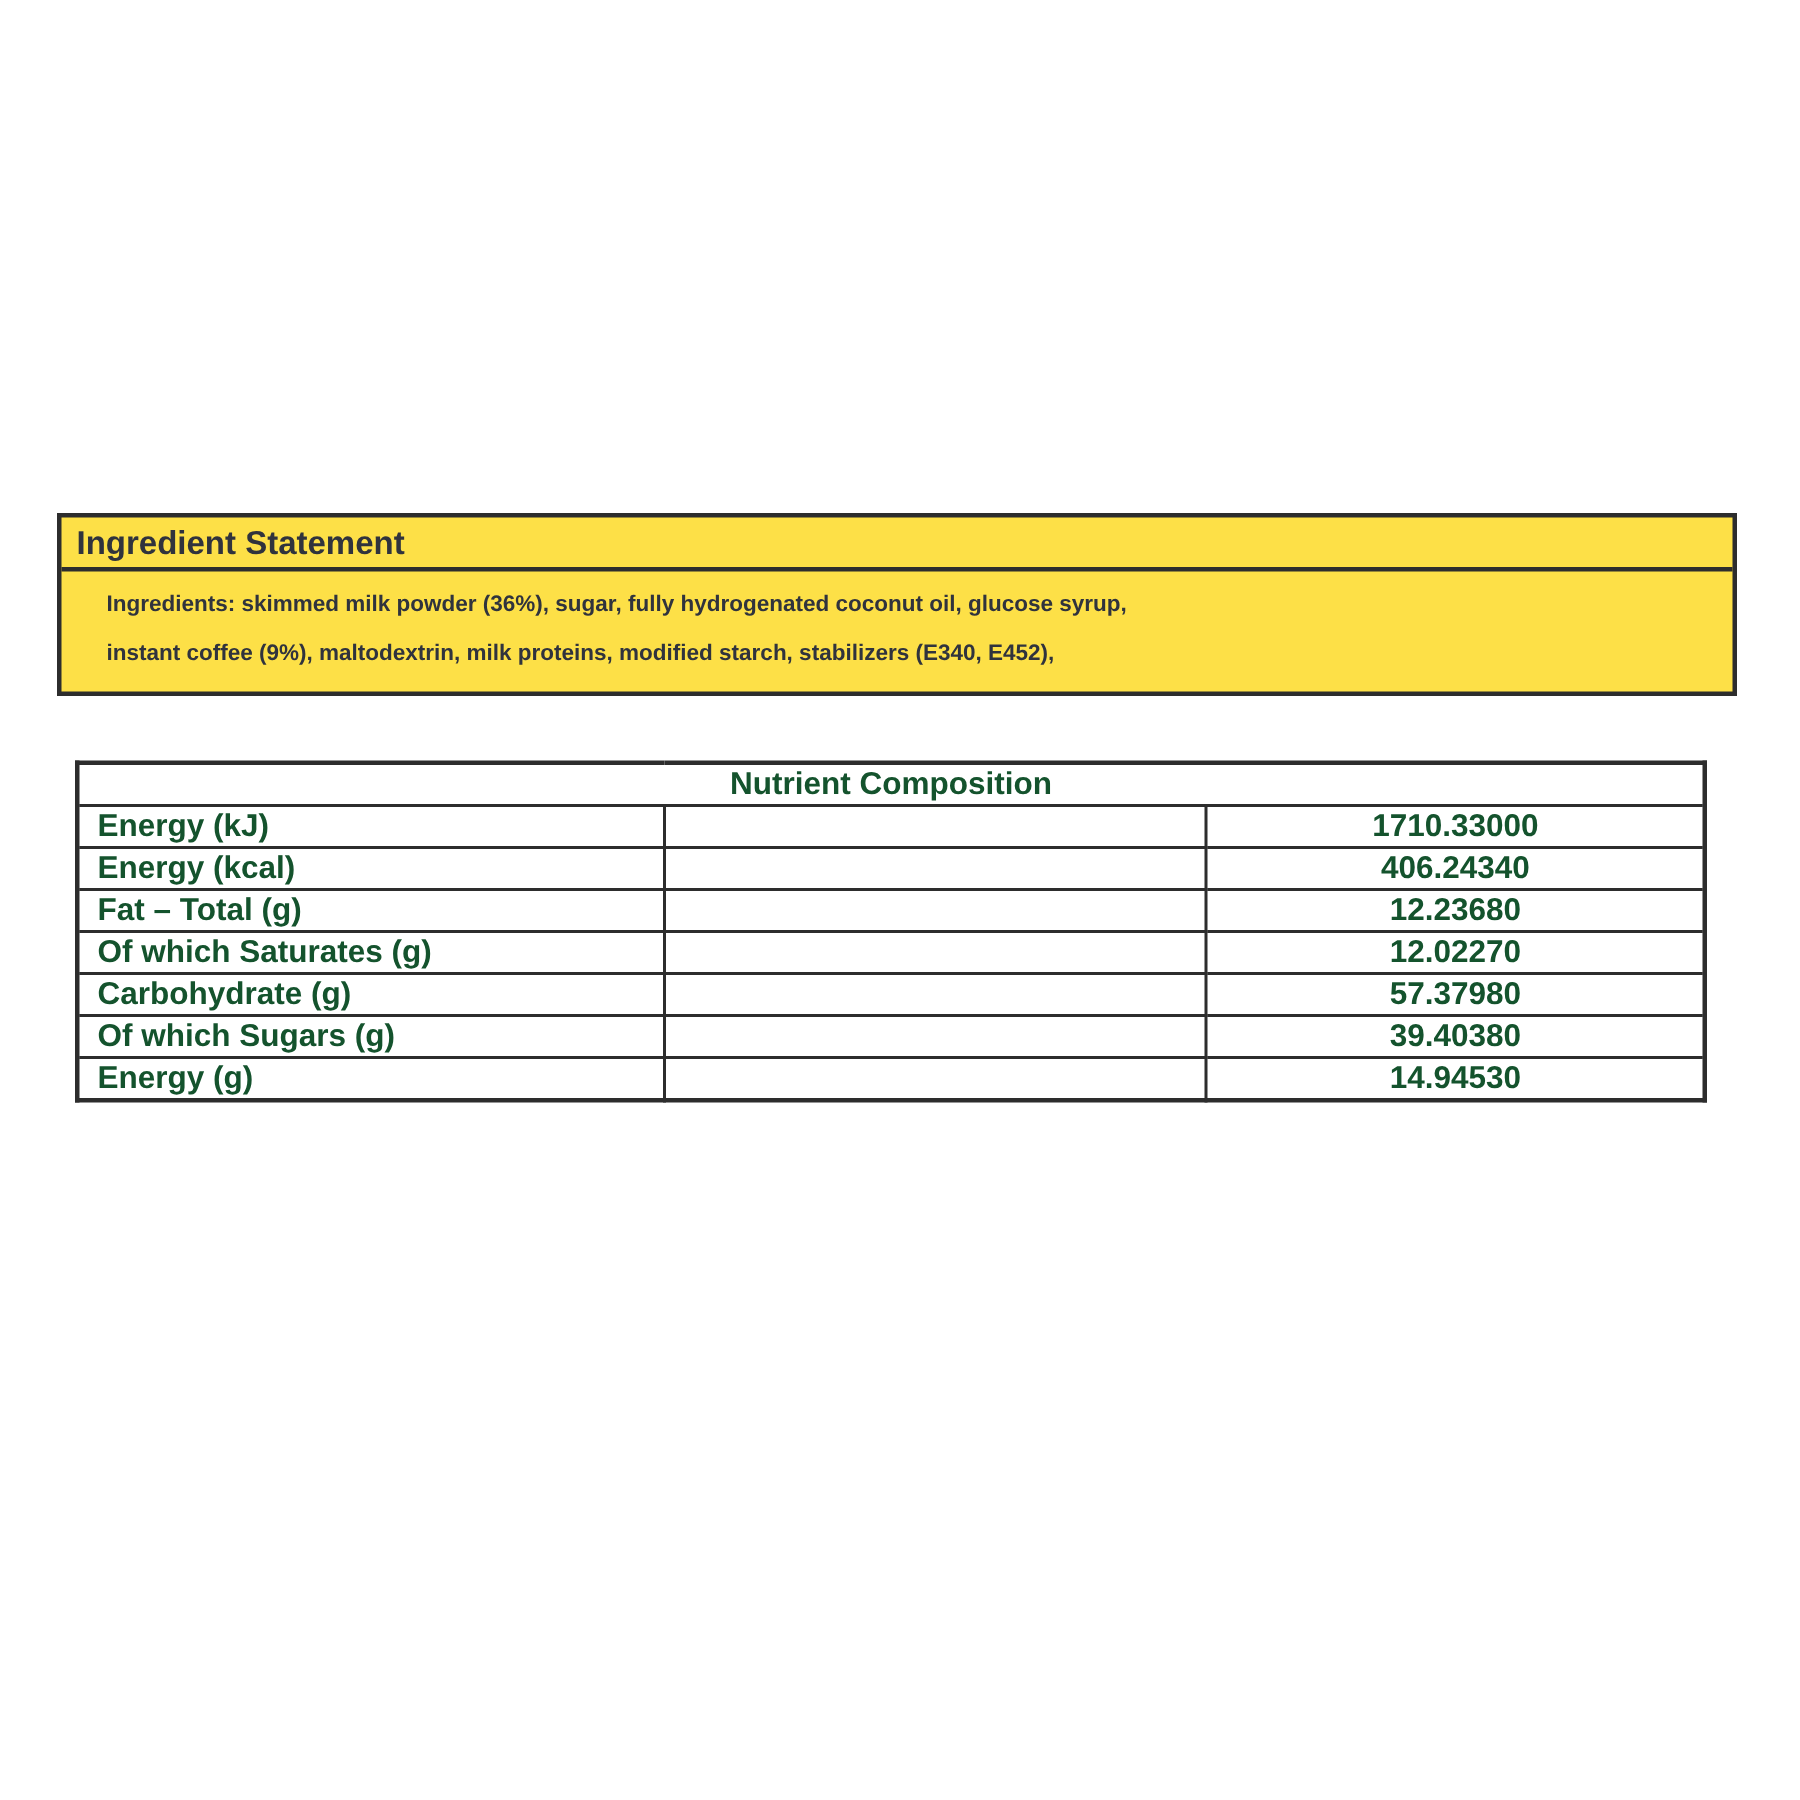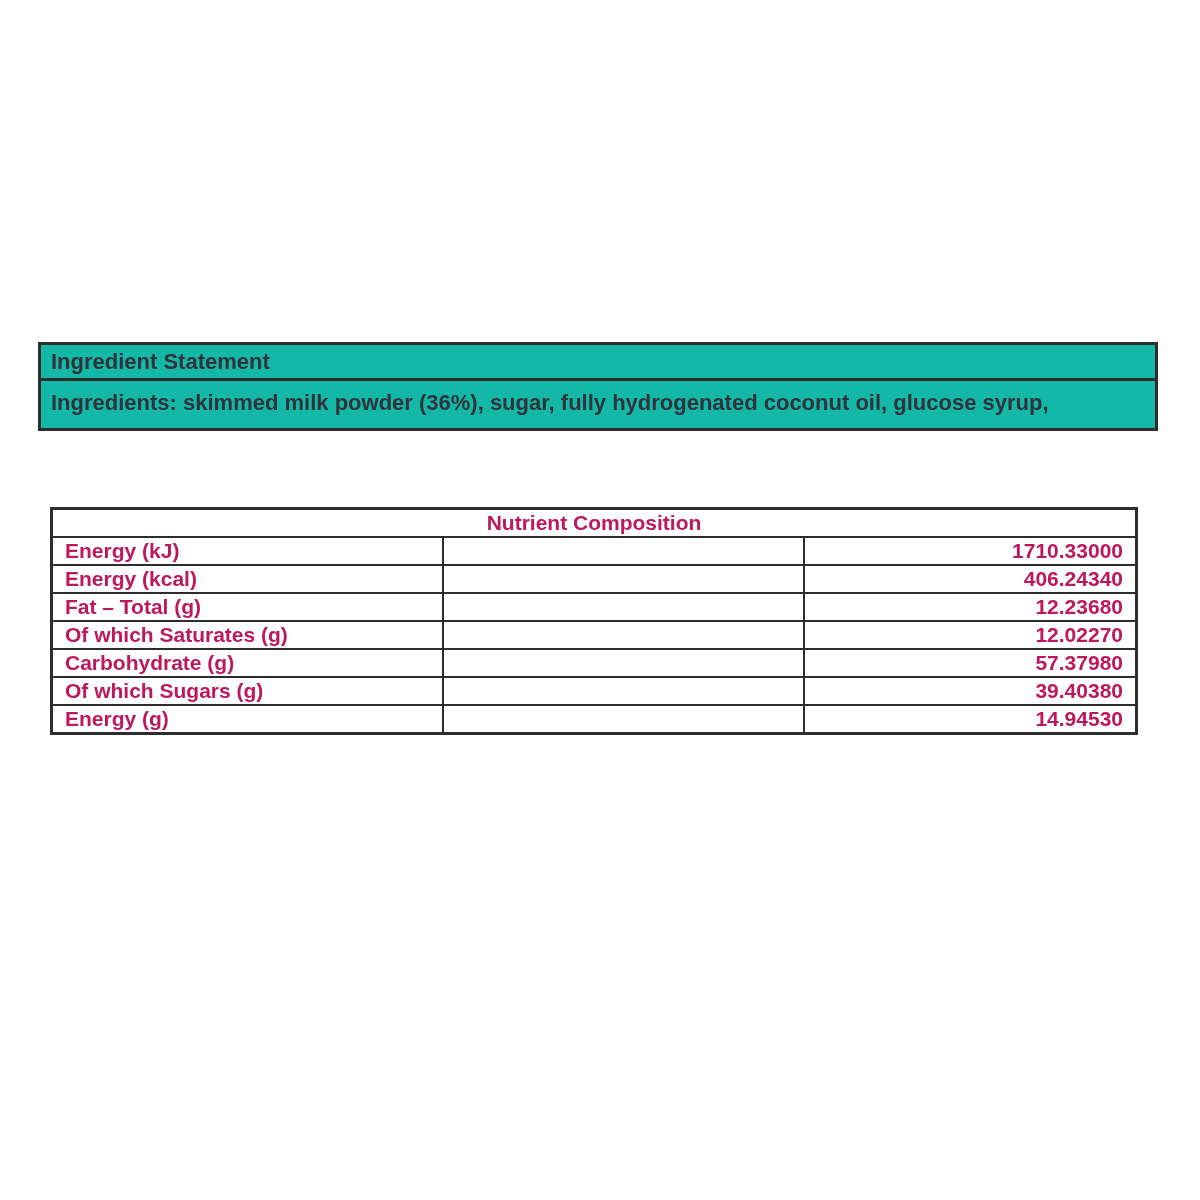--- a/index.html
+++ b/index.html
@@ -19,33 +19,34 @@
   }
 
   
   .ingredient-box {
     position: absolute;
     left: 38px;
     top: 342px;
     width: 1120px;
     box-sizing: border-box;
     border: 3px solid #2d2d2d;
-    background: #14b8a6;
+    background: #fde047;
   }
   .ingredient-title {
     box-sizing: border-box;
     border-bottom: 3px solid #2d2d2d;
     padding: 4px 10px 3px 10px;
     font-size: 22px;
     line-height: 26px;
   }
   .ingredient-body {
     padding: 5px 10px 9px 10px;
-    font-size: 22px;
+    font-size: 15px;
     line-height: 33px;
+    margin-left: 20px;
   }
   .ingredient-body .line {
     white-space: nowrap;
   }
 
   
   table.nutrient-table {
     position: absolute;
     left: 50px;
     top: 507px;
@@ -53,43 +54,44 @@
     border-collapse: collapse;
     table-layout: fixed;
     font-size: 21px;
   }
   table.nutrient-table td, table.nutrient-table th {
     border: 2px solid #2d2d2d;
     box-sizing: border-box;
     height: 22px;
     padding: 1px 12px;
     font-weight: bold;
-    color: #be185d;
+    color: #14532d;
     overflow: hidden;
     white-space: nowrap;
   }
   table.nutrient-table { border: 3px solid #2d2d2d; }
   .t-title   { text-align: center; }
   .t-colhead { text-align: center; }
   .t-label   { text-align: left; }
   .t-brew    { text-align: center; }
-  .t-value   { text-align: right; margin-left: 16px; }
+  .t-value   { text-align: center; margin-left: 16px; }
   .col-nutrient { width: 36.1%; }
   .col-brew     { width: 33.3%; }
   .col-100g     { width: 30.6%; }
 </style>
 </head>
 <body>
 
 <div class="page">
 
   <div class="ingredient-box">
     <div class="ingredient-title">Ingredient Statement</div>
     <div class="ingredient-body">
       <div class="line">Ingredients: skimmed milk powder (36%), sugar, fully hydrogenated coconut oil, glucose syrup,</div>
+      <div class="line">instant coffee (9%), maltodextrin, milk proteins, modified starch, stabilizers (E340, E452),</div>
     </div>
   </div>
 
   <table class="nutrient-table">
     <colgroup>
       <col class="col-nutrient">
       <col class="col-brew">
       <col class="col-100g">
     </colgroup>
     <tbody>

